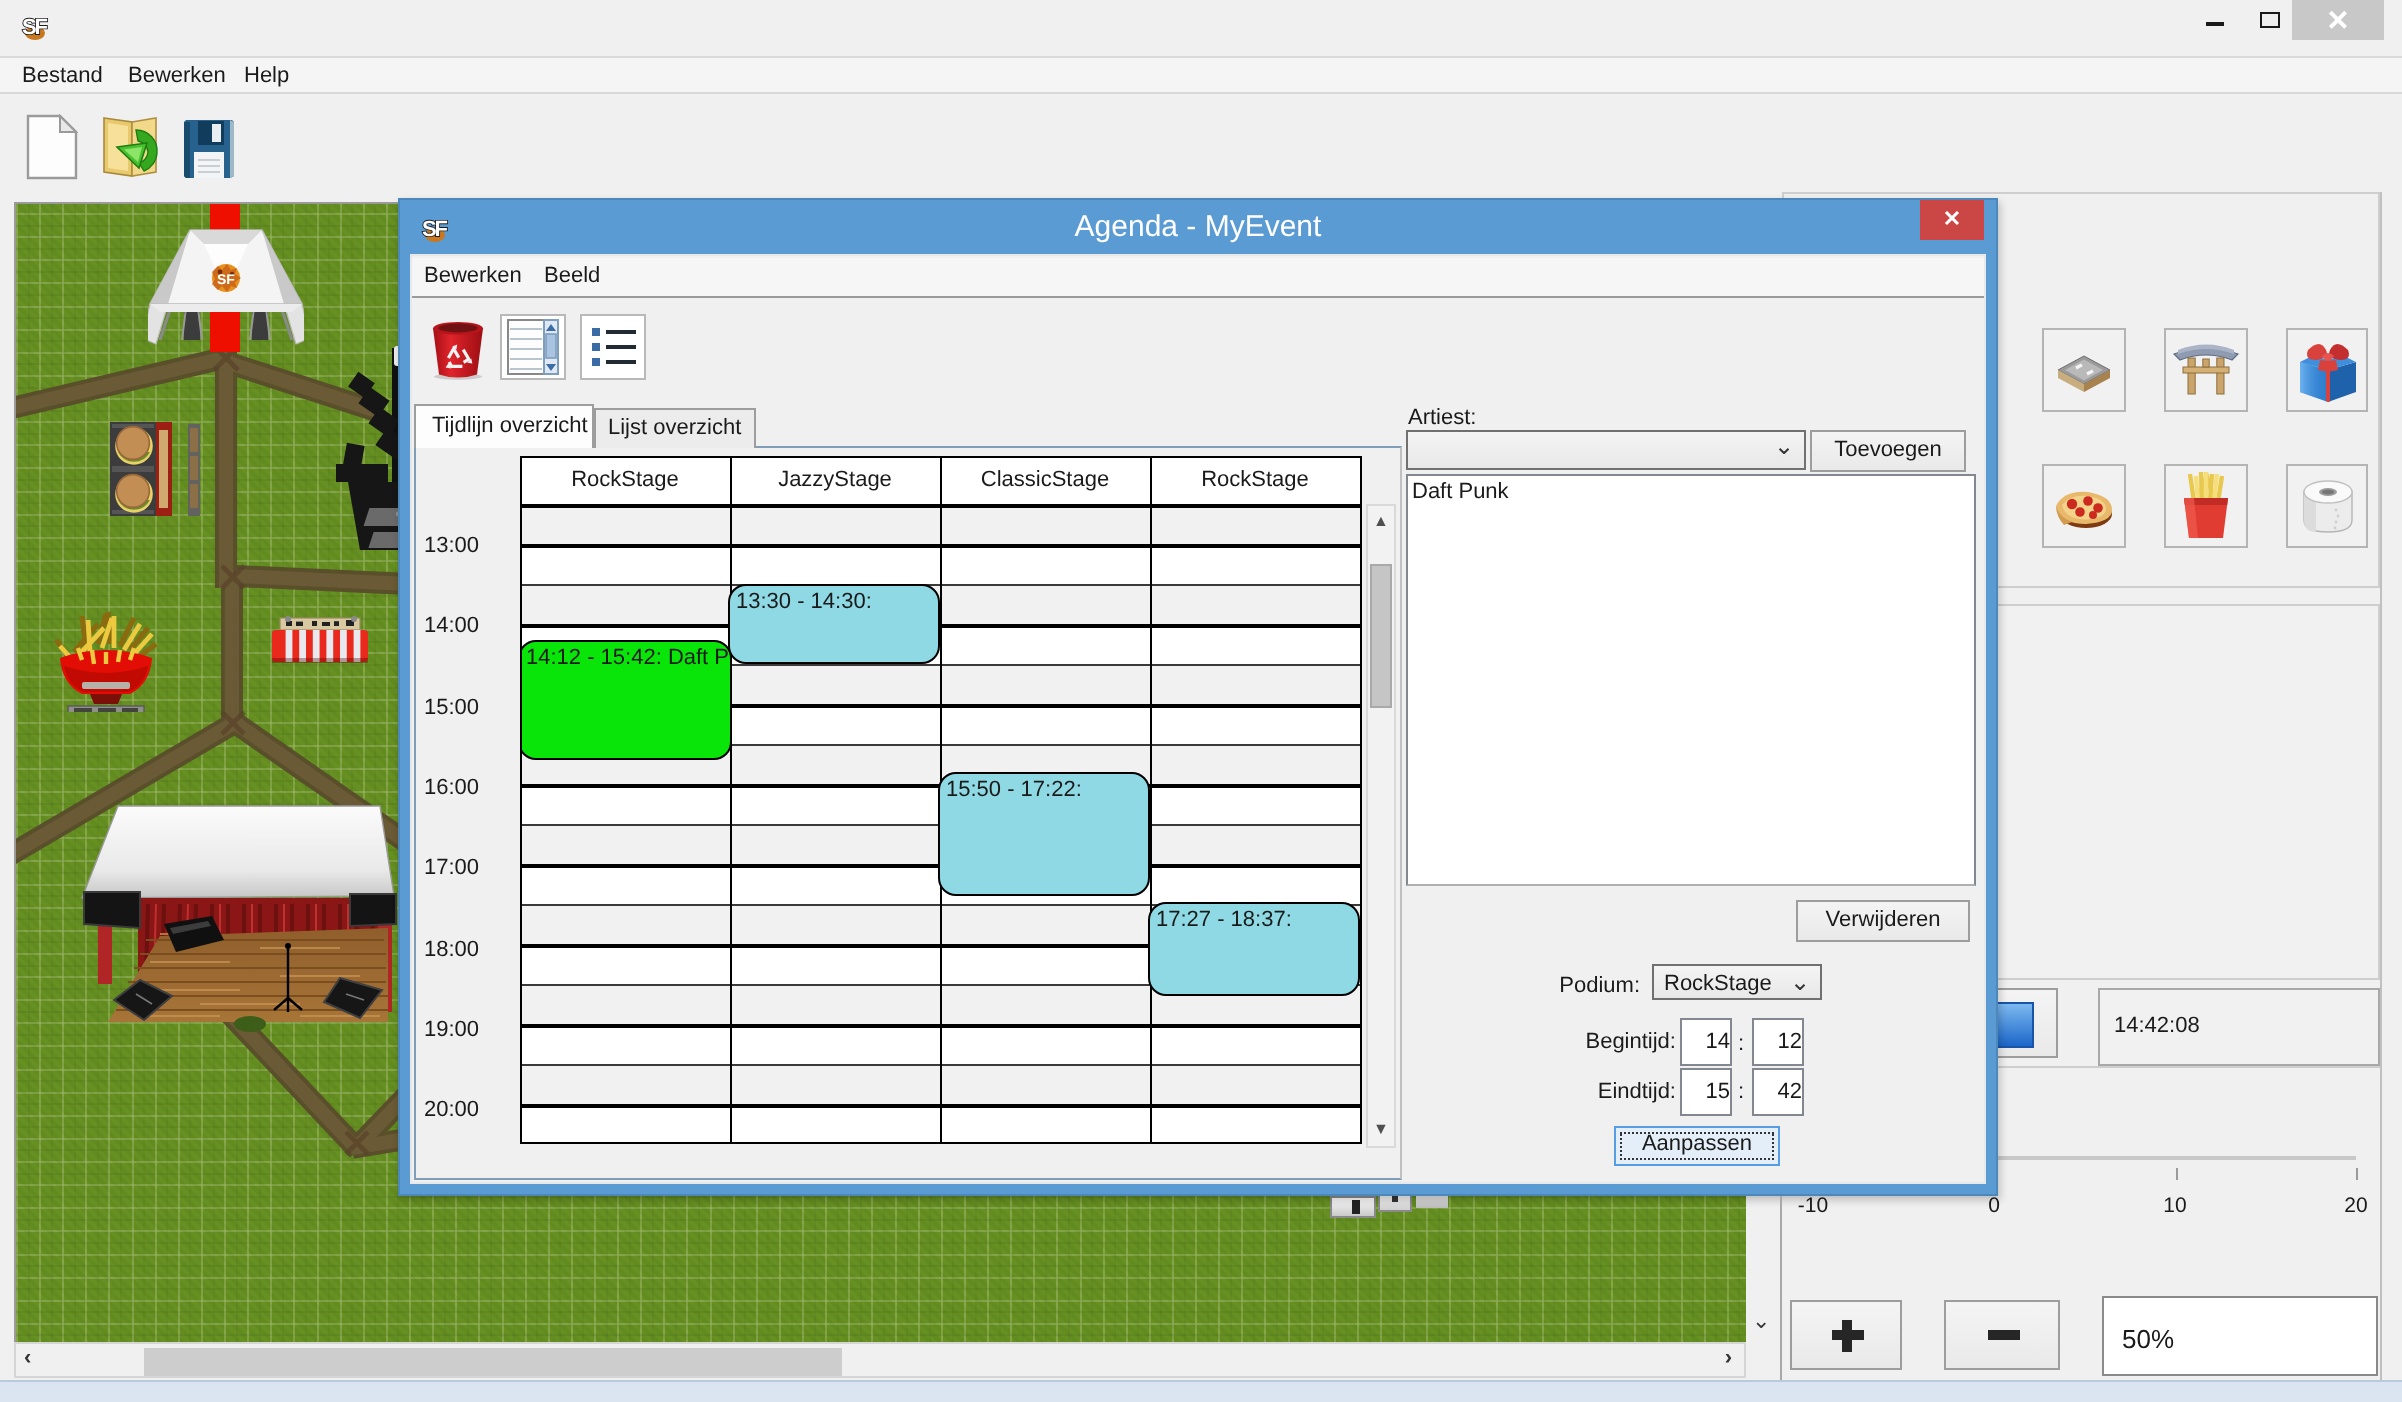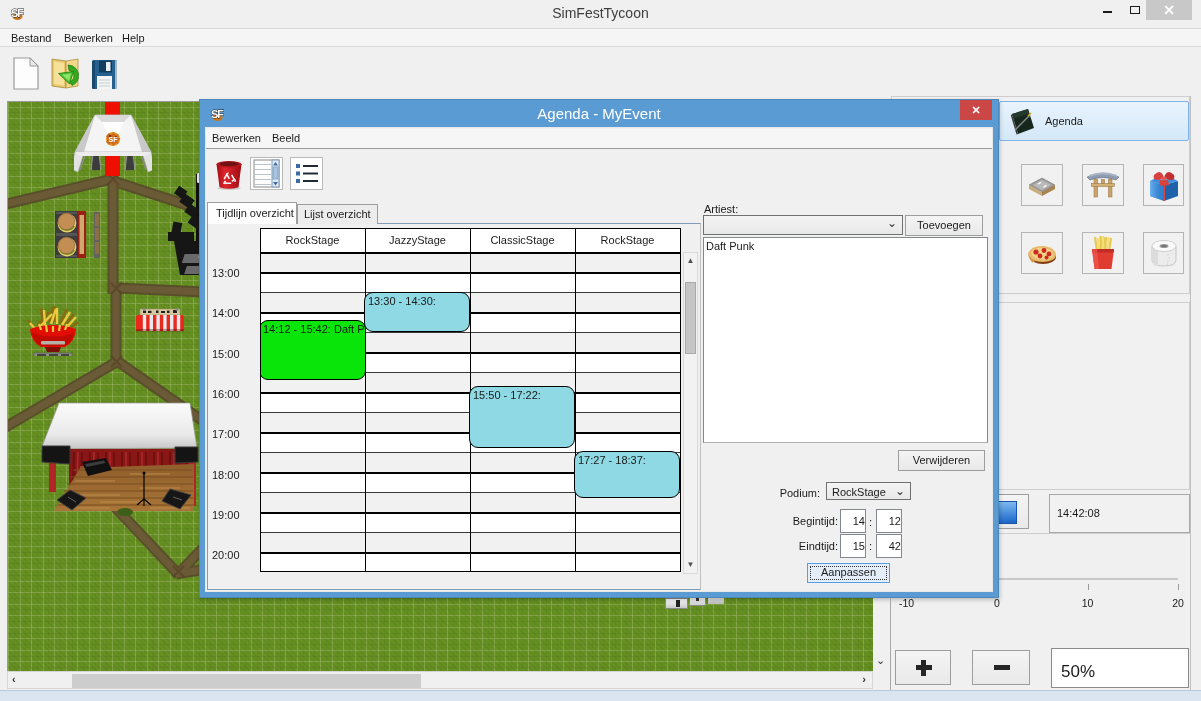--- a/index.html
+++ b/index.html
@@ -8,21 +8,20 @@
 .abs { position:absolute; }
 </style>
 </head>
 <body>
 
 <div class="abs" id="titlebar" style="left:0;top:0;width:1201px;height:28px;background:#f0f0f0;">
   <div class="abs" style="left:9px;top:5px;width:16px;height:16px;"><svg width="16" height="16" viewBox="0 0 16 16">
         <ellipse cx="8.5" cy="11.5" rx="5" ry="3.5" fill="#c9781e"></ellipse>
         <text x="8" y="12" font-size="11" font-weight="bold" fill="#fff" stroke="#1a1a1a" stroke-width="0.9" paint-order="stroke" text-anchor="middle" font-family="Liberation Sans" letter-spacing="-1">SF</text>
       </svg></div>
-  <div class="abs" style="left:0;top:5px;width:1201px;text-align:center;font-size:14px;color:#3d3d3d;">SimFestTycoon</div>
 
   <div class="abs" style="left:1103px;top:11px;width:9px;height:2px;background:#1a1a1a;"></div>
 
   <div class="abs" style="left:1130px;top:6px;width:10px;height:8px;border:1.5px solid #1a1a1a;"></div>
 
   <div class="abs" style="left:1146px;top:0;width:46px;height:20px;background:#c8c8c8;color:#fff;font-size:14px;font-weight:bold;text-align:center;line-height:20px;">✕</div>
 </div>
 
 <div class="abs" style="left:0;top:28px;width:1201px;height:19px;background:#f5f5f5;border-top:1px solid #d9d9d9;border-bottom:1px solid #d9d9d9;font-size:11px;color:#1a1a1a;">
   <span class="abs" style="left:11px;top:3px;">Bestand</span>
@@ -359,30 +358,20 @@
 </div>
 <div class="abs" id="vscroll" style="left:873px;top:101px;width:15px;height:570px;background:#f0f0f0;">
   <div class="abs" style="left:2px;top:2px;font-size:9px;color:#333;">⌃</div>
   <div class="abs" style="left:3px;bottom:4px;font-size:11px;color:#333;">⌄</div>
 </div>
 
 <div class="abs" id="rightpanel" style="left:891px;top:96px;width:299px;height:594px;font-size:11px;color:#1a1a1a;">
 
   <div class="abs" style="left:0;top:0;width:299px;height:198px;border:1px solid #cecece;background:#f0f0f0;"></div>
 
-  <div class="abs" style="left:108px;top:4.5px;width:190px;height:40px;background:linear-gradient(#e9f3fc,#d3e8f9);border:1px solid #7eb4ea;border-radius:2px;">
-    <svg class="abs" style="left:6px;top:4px;" width="32" height="32" viewBox="0 0 32 32">
-      <path d="M6 8 L22 3 L28 22 L12 28 Z" fill="#16281e"></path>
-      <path d="M6 8 L22 3 L23.5 7.5 L8 12.5 Z" fill="#23392c"></path>
-      <path d="M6 8 L12 28 L10.5 28.5 L4.8 9.5 Z" fill="#3a3a3a"></path>
-      <line x1="9" y1="24" x2="24" y2="9" stroke="#888" stroke-width="1.4"></line>
-      <line x1="22" y1="10" x2="25" y2="7" stroke="#c9a227" stroke-width="1.6"></line>
-    </svg>
-    <span class="abs" style="left:45px;top:13px;">Agenda</span>
-  </div>
   <div class="abs ib" style="left:130px;top:68px;">
     <svg width="40" height="40" viewBox="0 0 40 40">
       <path d="M7 20 L20 13 L33 20 L20 27 Z" fill="#9a9a9a" stroke="#6e6e6e" stroke-width="0.5"></path>
       <path d="M7 20 L20 27 L20 31 L7 24 Z" fill="#c8ad7e"></path>
       <path d="M33 20 L20 27 L20 31 L33 24 Z" fill="#a8824f"></path>
       <path d="M10.5 20 L20 14.8 L29.5 20 L20 25.2 Z" fill="#b9b9b9"></path>
       <g stroke="#f5f5f5" stroke-width="1.6">
           <line x1="16" y1="19" x2="19" y2="17.4"></line>
           <line x1="21.5" y1="22" x2="24.5" y2="20.4"></line>
         </g>
@@ -489,21 +478,21 @@
   <div class="abs btn" style="left:3.7px;top:554.3px;width:56px;height:34.7px;">
     <div class="abs" style="left:20px;top:8.5px;width:16px;height:16px;">
         <div class="abs" style="left:0;top:5.5px;width:16px;height:5px;background:#262626;"></div>
         <div class="abs" style="left:5.5px;top:0;width:5px;height:16px;background:#262626;"></div>
       </div>
   </div>
   <div class="abs btn" style="left:81.2px;top:554.3px;width:57.4px;height:34.7px;">
     <div class="abs" style="left:21px;top:14px;width:16px;height:5px;background:#262626;"></div>
   </div>
   <div class="abs" style="left:160px;top:551.6px;width:137.7px;height:40.1px;background:#fff;border:1px solid #8a8a8a;">
-    <span class="abs" style="left:9px;top:13px;font-size:17px;">50%</span>
+    <span class="abs" style="left:9px;top:13px;font-size:13px;">50%</span>
   </div>
   <div class="abs" style="left:299px;top:0;width:1px;height:594px;background:#c0c0c0;"></div>
 </div>
 
 <style>
 .ib { width:41.5px;height:42px;background:#f1f1f1;border:1px solid #b4b4b4; }
 .ib svg { display:block; margin:0 auto; }
 .slab { text-align:center; font-size:10.5px; color:#1a1a1a; }
 </style>
 

